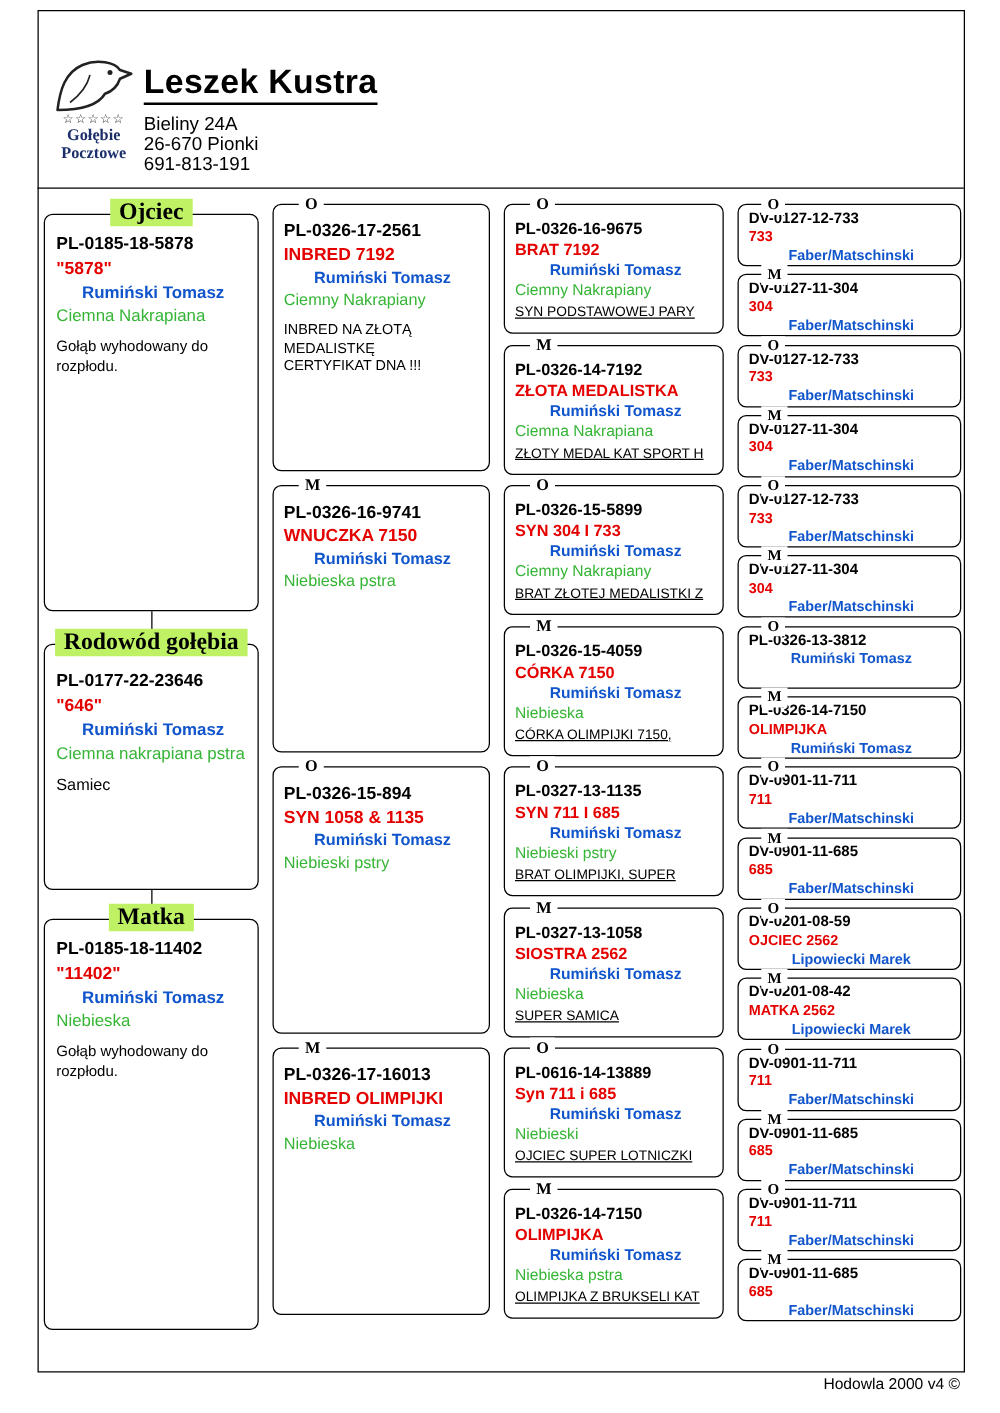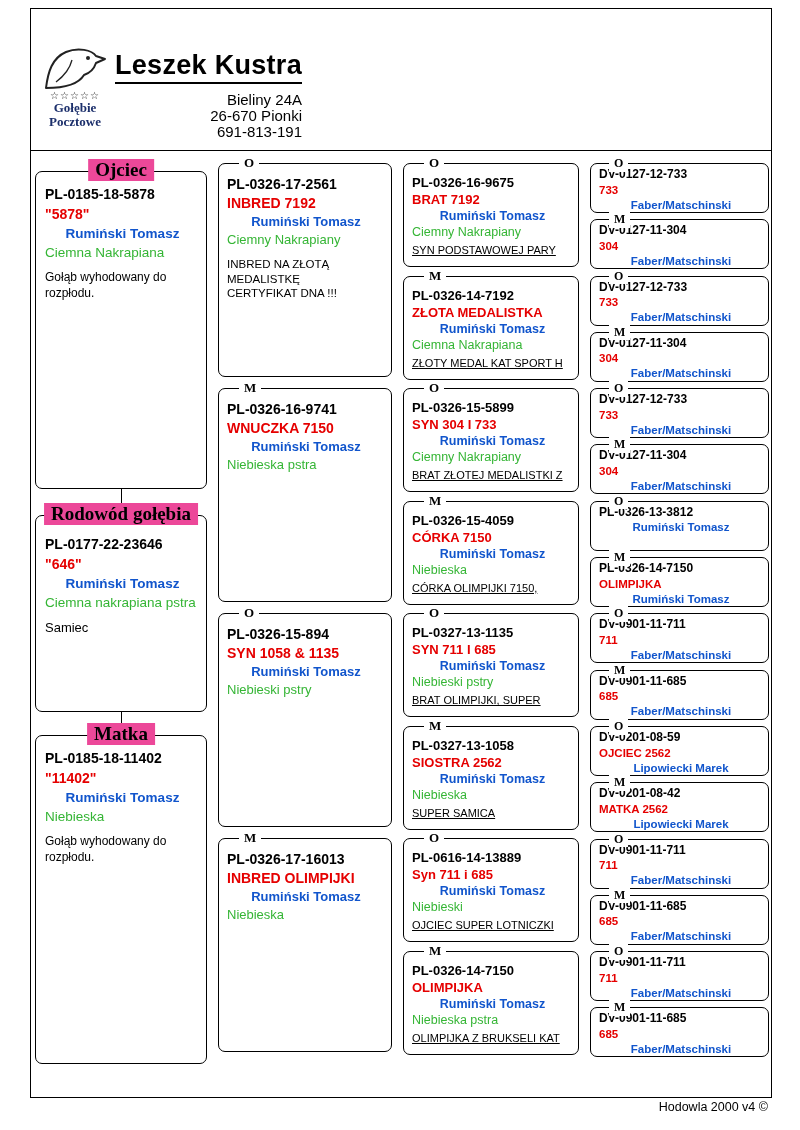--- a/index.html
+++ b/index.html
@@ -6,36 +6,36 @@
   .page{position:relative;width:800px;height:1130px;background:#fff;overflow:hidden;
         font-family:"Liberation Sans",sans-serif;color:#000;}
   .frame{position:absolute;left:30px;top:8px;width:740px;height:1088px;border:1px solid #000;}
   .hsep{position:absolute;left:30px;top:150px;width:741px;border-top:1px solid #000;}
 
   
   .logo{position:absolute;left:36px;top:46px;width:78px;text-align:center;line-height:1;}
   .logo svg{display:block;margin:0 auto 1px auto;}
   .stars{font-size:10px;color:#222;letter-spacing:1px;}
   .logotxt{font-family:"Liberation Serif",serif;font-weight:bold;font-size:13px;color:#1c2f6b;line-height:1.08;}
-  .owner{position:absolute;left:115px;top:50px;text-align:right;}
+  .owner{position:absolute;left:115px;top:50px;}
   .owner-name{display:inline-block;font-size:27px;font-weight:bold;letter-spacing:.3px;
               border-bottom:2.5px solid #000;padding-bottom:1px;}
   .addr{margin-top:8px;font-size:15px;line-height:16px;}
 
   
   .col{position:absolute;top:163px;}
   .col1{left:35px;width:172px;height:901px;}
   .col2{left:218px;width:174px;}
   .col3{left:403px;width:176px;}
   .col4{left:590px;width:179px;}
 
   .box{position:relative;border:1px solid #000;border-radius:7px;background:#fff;box-sizing:border-box;}
   .sex{position:absolute;top:-9px;left:20px;background:#fff;padding:0 5px;
        font-family:"Liberation Serif",serif;font-weight:bold;font-size:13px;}
-  .ctitle{position:absolute;top:-13px;left:50%;transform:translateX(-50%);background:#ec4899;padding:0 7px;
+  .ctitle{position:absolute;top:-13px;left:50%;transform:translateX(-50%);background:#bef264;padding:0 7px;
        font-family:"Liberation Serif",serif;font-weight:bold;font-size:19px;white-space:nowrap;}
 
   .ring{font-weight:bold;}
   .rname{font-weight:bold;color:#e50000;}
   .breeder{font-weight:bold;color:#1155cc;text-align:center;}
   .pcolor{color:#35b535;}
   .desc{white-space:pre-line;}
 
   .g2{height:214px;margin-bottom:11px;padding:12px 6px 3px 8px;font-size:13px;}
   .g2 .ring,.g2 .rname{font-size:14px;margin-bottom:3px;}

